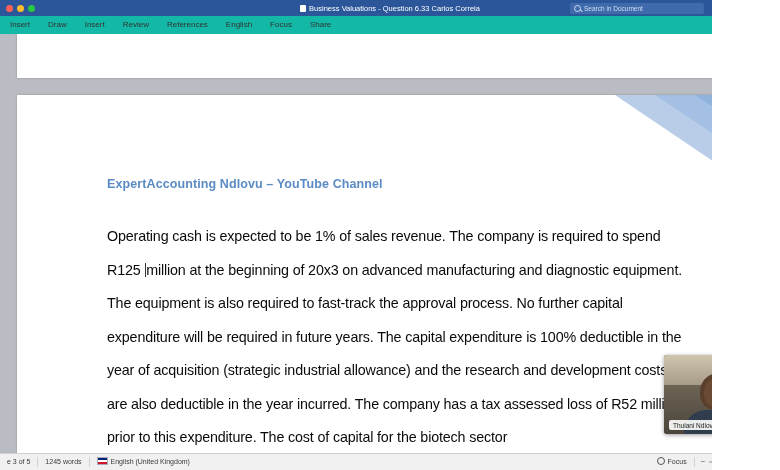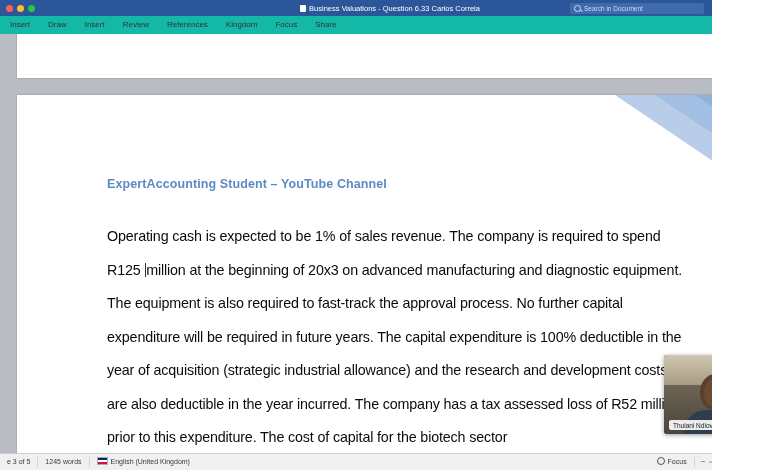--- a/index.html
+++ b/index.html
@@ -407,42 +407,42 @@
       <span>Share</span>
     </div>
   </div>
 
   <div class="ribbon">
     <div class="tab first">Insert</div>
     <div class="tab">Draw</div>
     <div class="tab">Insert</div>
     <div class="tab">Review</div>
     <div class="tab">References</div>
-    <div class="tab">Kingdom</div>
+    <div class="tab">English</div>
     <div class="tab">Focus</div>
     <div class="tab">Share</div>
   </div>
 
   <div class="docarea">
 
     <div class="page page-prev"></div>
 
     <div class="page page-curr">
 
       <div class="corner-deco">
         <svg width="148" height="100" viewBox="0 0 148 100" xmlns="http://www.w3.org/2000/svg">
           <polygon points="148,0 148,100 0,0" fill="#b9cde9"></polygon>
           <polygon points="148,0 148,72 40,0" fill="#a3bfe3"></polygon>
           <polygon points="148,0 148,44 80,0" fill="#8fb2dd"></polygon>
         </svg>
       </div>
 
       <div class="page-number">4</div>
 
-      <div class="heading">ExpertAccounting Student – YouTube Channel</div>
+      <div class="heading">ExpertAccounting Ndlovu – YouTube Channel</div>
 
       <div class="body-text">
         <span>Operating cash is expected to be 1% of sales revenue. The company is required to spend R125 </span><span class="caret"></span><span>million at the beginning of 20x3 on advanced manufacturing and diagnostic equipment. The equipment is also required to fast-track the approval process. No further capital expenditure will be required in future years. The capital expenditure is 100% deductible in the year of acquisition (strategic industrial allowance) and the research and development costs are also deductible in the year incurred. The company has a tax assessed loss of R52 million prior to this expenditure.  The cost of capital for the biotech sector</span>
       </div>
 
     </div>
 
     <div class="scrollbar">
       <div class="scroll-thumb"></div>
     </div>

